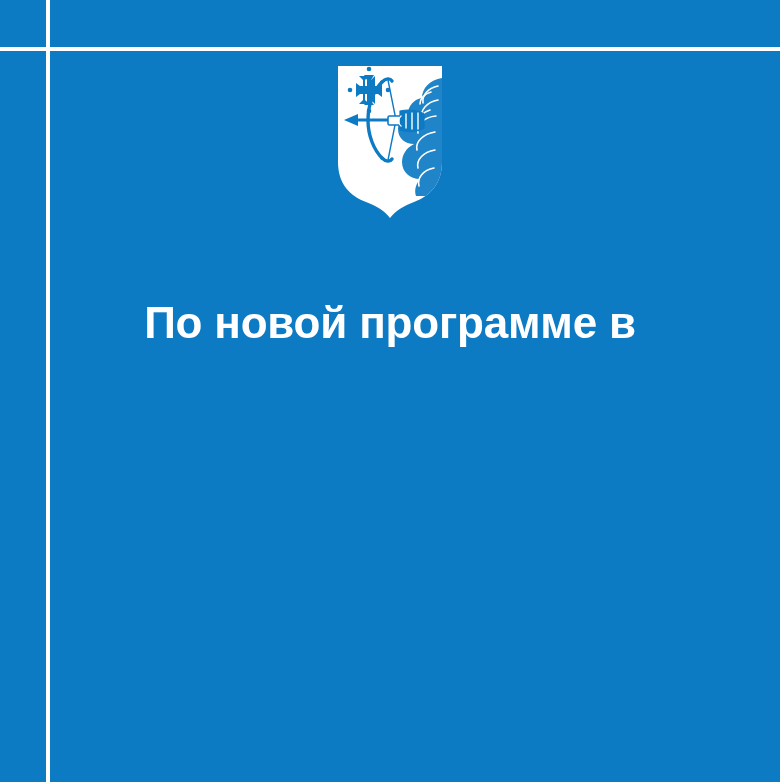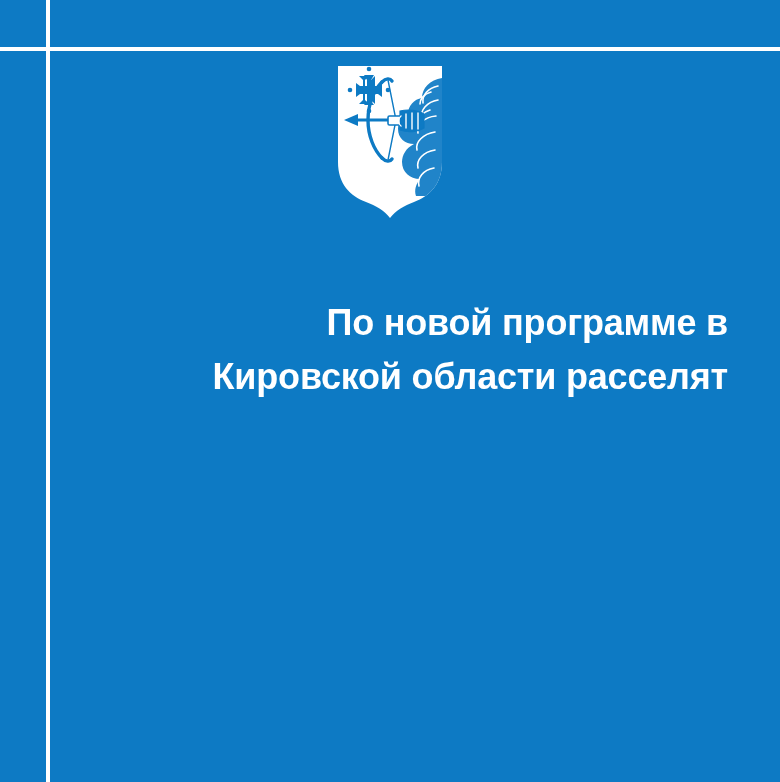--- a/index.html
+++ b/index.html
@@ -50,25 +50,25 @@
     width: 104px;
     height: 152px;
   }
 
   
   .headline {
     position: absolute;
     left: 52px;
     top: 296px;
     width: 676px;
-    text-align: right;
+    text-align: center;
     color: #ffffff;
     font-family: "Liberation Sans", sans-serif;
     font-weight: bold;
-    font-size: 36px;
+    font-size: 44px;
     line-height: 54px;
     letter-spacing: -0.2px;
   }
   .headline .line {
     display: block;
     white-space: nowrap;
   }
 </style>
 </head>
 <body>
@@ -158,16 +158,15 @@
             <circle cx="31" cy="45" r="2.3" fill="#0d7ac4" stroke="none"></circle>
           </g>
 
         </g>
       </svg>
     </span>
   </div>
 
   <div class="headline">
     <span class="line">По новой программе в</span>
-    <span class="line">Кировской области расселят</span>
   </div>
 
 </div>
 
 </body></html>

